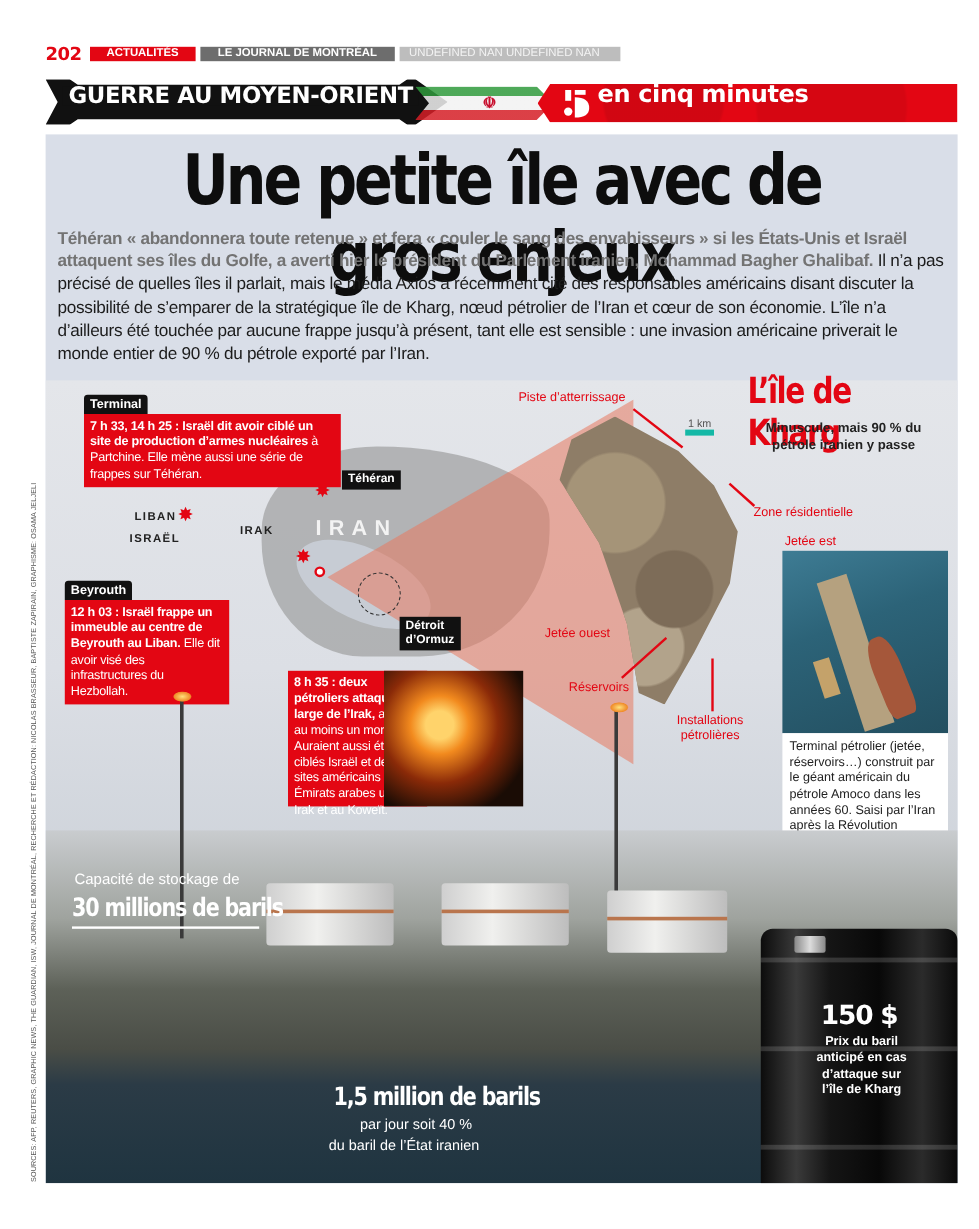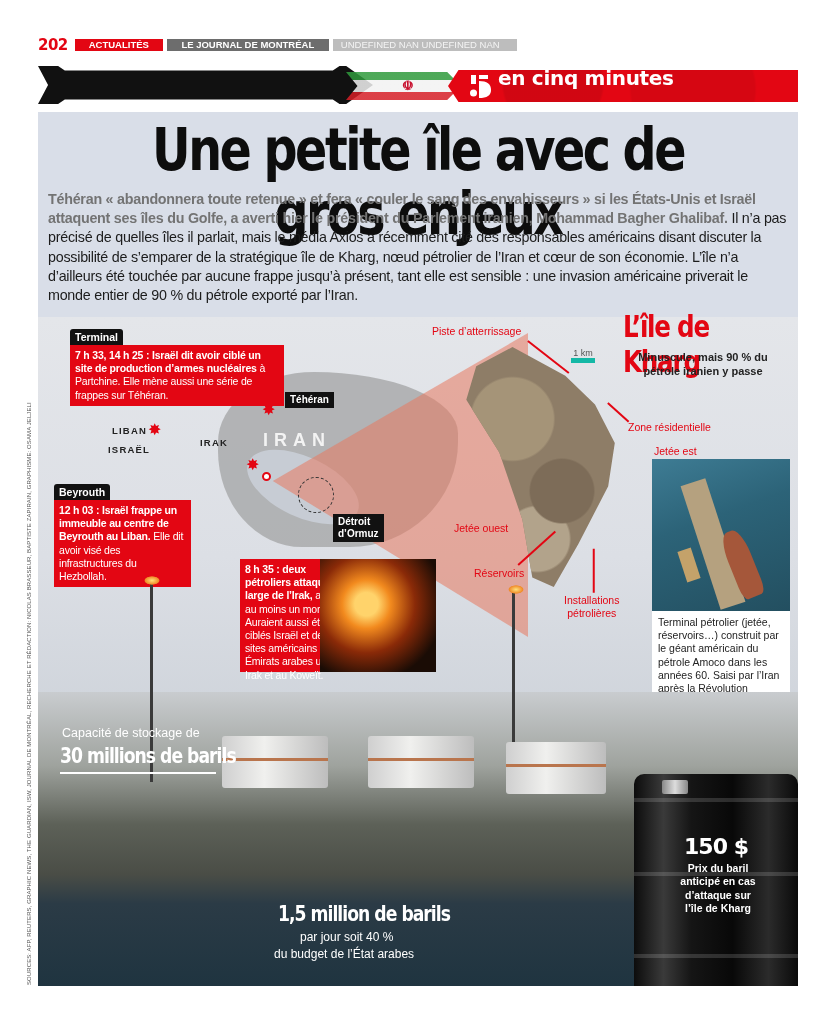--- a/index.html
+++ b/index.html
@@ -103,20 +103,21 @@
 
 <div class="folio">
   <span class="num">202</span>
   <span class="tag red">ACTUALITÉS</span>
   <span class="tag grey">LE JOURNAL DE MONTRÉAL</span>
   <span class="tag light">UNDEFINED NAN UNDEFINED NAN</span>
 </div>
 
 <div class="banner">
   <div class="black"></div>
+  <div class="black-label">GUERRE AU MOYEN-ORIENT</div>
   <div class="flag"></div>
   <div class="flag-emblem">☫</div>
   <div class="red"></div>
   <svg class="five-icon" viewBox="0 0 22 26">
     <rect x="1" y="2" width="5" height="9" fill="#fff"></rect>
     <rect x="9" y="2" width="9" height="4" fill="#fff"></rect>
     <circle cx="3.5" cy="20" r="3.5" fill="#fff"></circle>
     <path d="M9 8 Q21 8 21 17 Q21 25 9 25 Z" fill="#fff"></path>
   </svg>
   <div class="red-label">en cinq minutes</div>
@@ -195,21 +196,21 @@
     <div class="tank" style="left:330px; top:44px; width:106px;"></div>
     <div class="tank" style="left:468px; top:50px; width:100px;"></div>
   </div>
 
   <div class="stat-small" style="left:24px; top:614px;">Capacité de stockage de</div>
   <div class="stat-big" style="left:22px; top:632px;">30 millions de barils</div>
   <div class="stat-arrow" style="left:22px; top:660px; width:156px;"></div>
 
   <div class="stat-big" style="left:240px; top:790px;">1,5 million de barils</div>
   <div class="stat-small" style="left:262px; top:818px; font-size:12px;">par jour soit 40 %</div>
-  <div class="stat-small" style="left:236px; top:835px; font-size:12px;">du budget de l’État arabes</div>
+  <div class="stat-small" style="left:236px; top:835px; font-size:12px;">du baril de l’État iranien</div>
 
   <div class="barrel">
     <div class="cap"></div>
     <div class="rib" style="top:24px;"></div>
     <div class="rib" style="top:98px;"></div>
     <div class="rib" style="top:180px;"></div>
     <div class="price">150 $</div>
     <div class="price-desc">Prix du baril anticipé en cas d’attaque sur l’île de Kharg</div>
   </div>
 </div>

